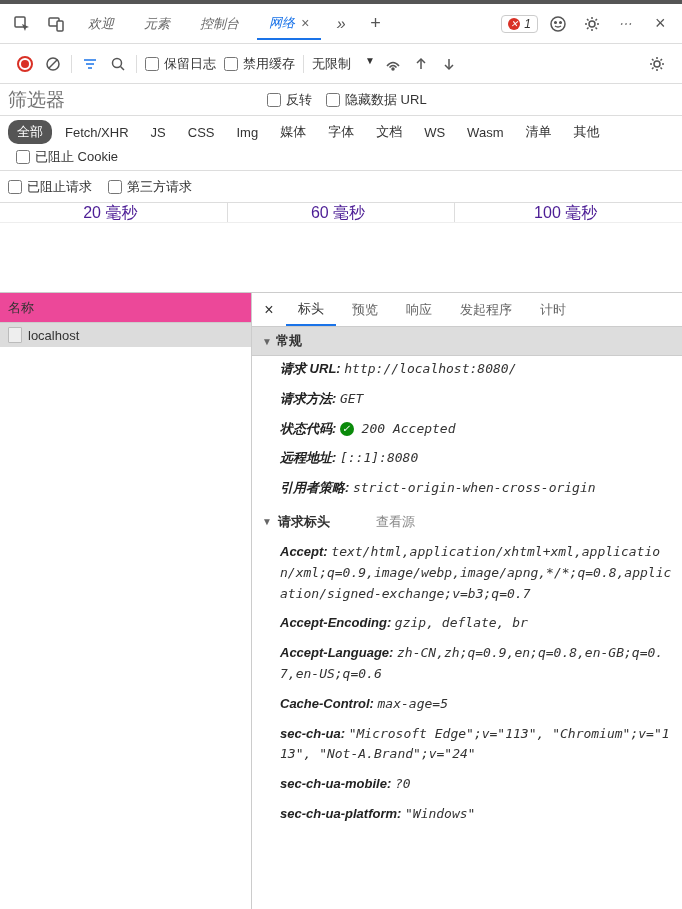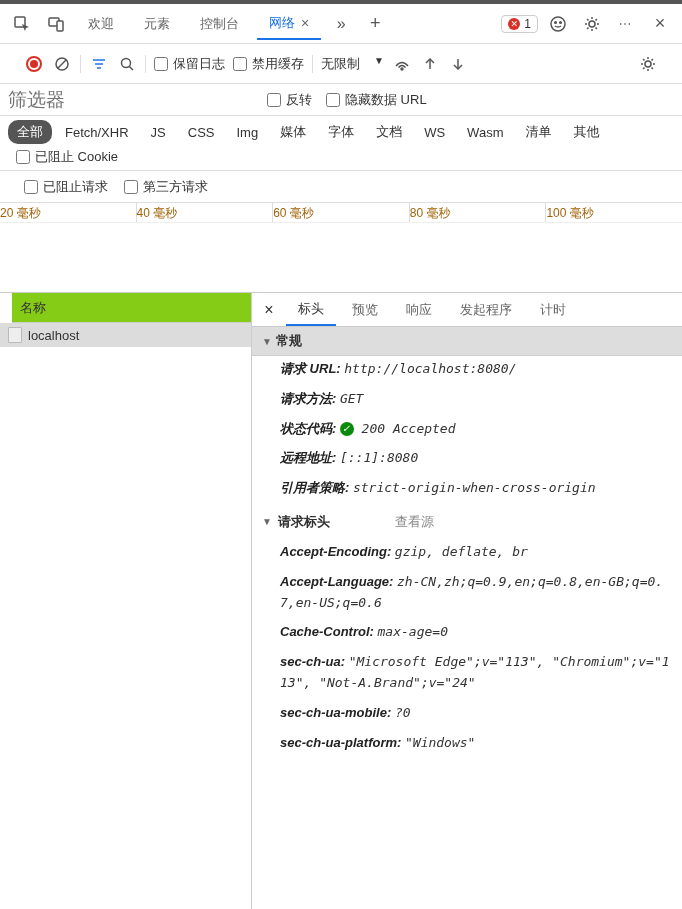--- a/index.html
+++ b/index.html
@@ -1,67 +1,67 @@
 <!DOCTYPE html>
 <html><head>
 <meta charset="utf-8">
 <style>
 * { box-sizing: border-box; margin: 0; padding: 0; }
 body { font-family: "Segoe UI", "Microsoft YaHei", sans-serif; font-size: 13px; color: #333; background: #fff; width: 682px; height: 909px; overflow: hidden; }
 .topbar { height: 4px; background: #555; }
-.tabbar { display: flex; align-items: center; height: 40px; border-bottom: 1px solid #ddd; padding: 0 8px; gap: 6px; }
+.tabbar { display: flex; align-items: center; height: 40px; border-bottom: 1px solid #ddd; padding: 0 8px; gap: 6px; font-style: italic; }
 .tabbar .icon-btn { width: 28px; height: 28px; display: flex; align-items: center; justify-content: center; cursor: pointer; color: #555; }
 .tab { padding: 6px 12px; color: #666; cursor: pointer; display: flex; align-items: center; gap: 6px; }
 .tab.active { color: #1a73e8; border-bottom: 2px solid #1a73e8; }
 .tab .close-x { color: #666; font-size: 14px; }
 .spacer { flex: 1; }
 .badge { display: inline-flex; align-items: center; gap: 4px; border: 1px solid #ccc; border-radius: 4px; padding: 1px 6px; font-size: 12px; color: #333; }
 .badge .dot { width: 12px; height: 12px; background: #d93025; border-radius: 50%; display: flex; align-items: center; justify-content: center; color: #fff; font-size: 9px; }
-.toolbar { display: flex; align-items: center; height: 40px; border-bottom: 1px solid #ddd; padding: 0 24px; gap: 8px; }
+.toolbar { display: flex; align-items: center; height: 40px; border-bottom: 1px solid #ddd; padding: 0 15px; gap: 8px; }
 .rec-btn { width: 16px; height: 16px; border: 2px solid #d93025; border-radius: 50%; display: flex; align-items: center; justify-content: center; }
 .rec-btn .inner { width: 8px; height: 8px; background: #d93025; border-radius: 50%; }
 .icon-sm { width: 20px; height: 20px; display: flex; align-items: center; justify-content: center; color: #555; cursor: pointer; }
 .filter-icon { color: #1a73e8; }
 .checkbox-label { display: flex; align-items: center; gap: 5px; color: #333; cursor: pointer; }
 .checkbox-label input { width: 14px; height: 14px; }
 .select-wrap { display: flex; align-items: flex-start; border-left: 1px solid #ddd; padding-left: 8px; }
 .dropdown-caret { font-size: 10px; color: #333; }
 .filter-row { display: flex; align-items: center; height: 32px; border-bottom: 1px solid #ddd; padding: 0 8px; gap: 14px; }
 .filter-input { flex: 0 0 200px; border: none; outline: none; font-size: 19px; color: #999; }
 .type-row { display: flex; align-items: center; flex-wrap: wrap; height: auto; min-height: 36px; border-bottom: 1px solid #ddd; padding: 4px 8px; gap: 4px; }
 .type-pill { padding: 3px 9px; border-radius: 10px; cursor: pointer; color: #333; }
 .type-pill.active { background: #555; color: #fff; }
 .type-row .checkbox-label { margin-left: 8px; }
-.blocked-row { display: flex; align-items: center; height: 32px; border-bottom: 1px solid #ddd; padding: 0 24px; gap: 16px; }
+.blocked-row { display: flex; align-items: center; height: 32px; border-bottom: 1px solid #ddd; padding: 0 8px; gap: 16px; }
 .timeline { height: 90px; border-bottom: 1px solid #ccc; position: relative; }
 .timeline-labels { display: flex; height: 20px; border-bottom: 1px solid #eee; }
-.timeline-cell { flex: 1; border-left: 1px solid #ddd; text-align: left; padding-right: 6px; font-size: 12px; color: #a16207; line-height: 20px; }
+.timeline-cell { flex: 1; border-left: 1px solid #ddd; text-align: center; padding-right: 6px; font-size: 16px; color: #4c1d95; line-height: 20px; }
 .timeline-cell:first-child { border-left: none; }
 .main { display: flex; height: calc(909px - 4px - 40px - 40px - 32px - 36px - 32px - 90px); }
 .left-panel { width: 252px; border-right: 1px solid #ccc; display: flex; flex-direction: column; }
-.left-header { height: 30px; border-bottom: 1px solid #ccc; padding: 0 8px; line-height: 30px; color: #333; font-weight: 500; background: #84cc16; margin-left: 12px; }
+.left-header { height: 30px; border-bottom: 1px solid #ccc; padding: 0 8px; line-height: 30px; color: #333; font-weight: 500; background: #ec4899; }
 .req-item { display: flex; align-items: center; gap: 6px; padding: 4px 8px; background: #dcdcdc; cursor: pointer; }
 .file-icon { width: 14px; height: 16px; background: #eee; border: 1px solid #bbb; border-radius: 1px; position: relative; }
 .right-panel { flex: 1; display: flex; flex-direction: column; overflow: hidden; }
 .detail-tabs { display: flex; align-items: center; height: 34px; border-bottom: 1px solid #ccc; padding: 0 4px; gap: 4px; }
 .detail-tabs .close-btn { width: 26px; height: 26px; display: flex; align-items: center; justify-content: center; cursor: pointer; font-size: 16px; }
 .detail-tab { padding: 6px 12px; color: #666; cursor: pointer; }
 .detail-tab.active { color: #333; border-bottom: 2px solid #1a73e8; }
 .section-header { background: #ddd; padding: 5px 10px; font-weight: 600; color: #333; display: flex; align-items: center; gap: 4px; border-bottom: 1px solid #ccc; }
 .section-header .tri { font-size: 10px; color: #666; }
 .detail-body { overflow-y: auto; flex: 1; }
 .kv-row { padding: 3px 10px 6px 28px; line-height: 1.6; word-break: break-all; font-style: italic; }
 .kv-row b { font-weight: 700; color: #222; }
 .kv-row .val { font-family: Consolas, monospace; color: #333; }
 .status-dot { display: inline-block; width: 14px; height: 14px; background: #0a8a0a; border-radius: 50%; vertical-align: middle; position: relative; margin-right: 4px; }
 .status-dot::after { content: "✓"; color: #fff; font-size: 10px; position: absolute; left: 2px; top: -1px; }
 .subsection-header { padding: 8px 10px; color: #666; display: flex; align-items: center; gap: 6px; }
 .subsection-header .tri { font-size: 10px; }
 .subsection-header .title { font-weight: 600; color: #333; }
-.subsection-header .link { color: #888; margin-left: 59px; cursor: pointer; }
+.subsection-header .link { color: #888; margin-left: 40px; cursor: pointer; }
 svg { display: block; }
 </style>
 </head>
 <body>
 
 <div class="topbar"></div>
 
 <div class="tabbar">
   <div class="icon-btn">
     <svg width="18" height="18" viewBox="0 0 18 18" fill="none" stroke="#555" stroke-width="1.5">
@@ -227,23 +227,21 @@
     </label>
   <label class="checkbox-label">
       <input type="checkbox" style="">
       <span>第三方请求</span>
     </label>
 </div>
 
 <div class="timeline">
   <div class="timeline-labels">
     <div class="timeline-cell">20 毫秒</div>
-    <div class="timeline-cell">40 毫秒</div>
     <div class="timeline-cell">60 毫秒</div>
-    <div class="timeline-cell">80 毫秒</div>
     <div class="timeline-cell">100 毫秒</div>
   </div>
 </div>
 
 <div class="main">
   <div class="left-panel">
     <div class="left-header">名称</div>
     <div class="req-item">
       <div class="file-icon"></div>
       <span>localhost</span>
@@ -269,22 +267,23 @@
       <div class="kv-row"><b>请求方法:</b> <span class="val">GET</span></div>
       <div class="kv-row"><b>状态代码:</b> <span class="status-dot"></span> <span class="val">200 Accepted</span></div>
       <div class="kv-row"><b>远程地址:</b> <span class="val">[::1]:8080</span></div>
       <div class="kv-row"><b>引用者策略:</b> <span class="val">strict-origin-when-cross-origin</span></div>
 
       <div class="subsection-header">
           <span class="tri">▼</span>
           <span class="title">请求标头</span>
           <span class="link">查看源</span>
         </div>
+      <div class="kv-row"><b>Accept:</b> <span class="val">text/html,application/xhtml+xml,application/xml;q=0.9,image/webp,image/apng,*/*;q=0.8,application/signed-exchange;v=b3;q=0.7</span></div>
       <div class="kv-row"><b>Accept-Encoding:</b> <span class="val">gzip, deflate, br</span></div>
       <div class="kv-row"><b>Accept-Language:</b> <span class="val">zh-CN,zh;q=0.9,en;q=0.8,en-GB;q=0.7,en-US;q=0.6</span></div>
-      <div class="kv-row"><b>Cache-Control:</b> <span class="val">max-age=0</span></div>
+      <div class="kv-row"><b>Cache-Control:</b> <span class="val">max-age=5</span></div>
       <div class="kv-row"><b>sec-ch-ua:</b> <span class="val">"Microsoft Edge";v="113", "Chromium";v="113", "Not-A.Brand";v="24"</span></div>
       <div class="kv-row"><b>sec-ch-ua-mobile:</b> <span class="val">?0</span></div>
       <div class="kv-row"><b>sec-ch-ua-platform:</b> <span class="val">"Windows"</span></div>
 
     </div>
   </div>
 </div>
 
 </body></html>

